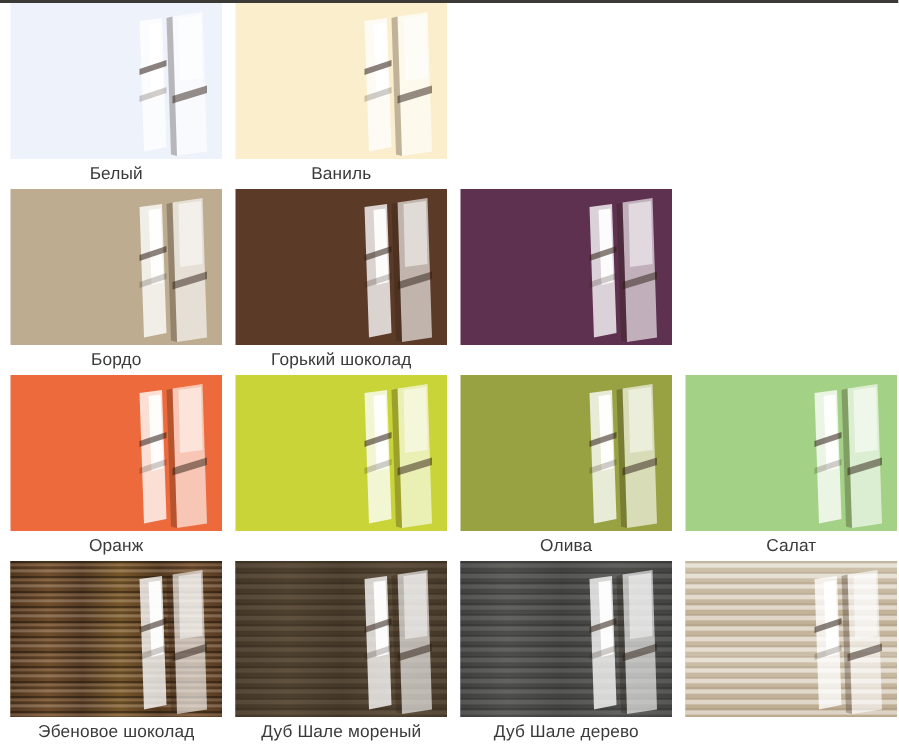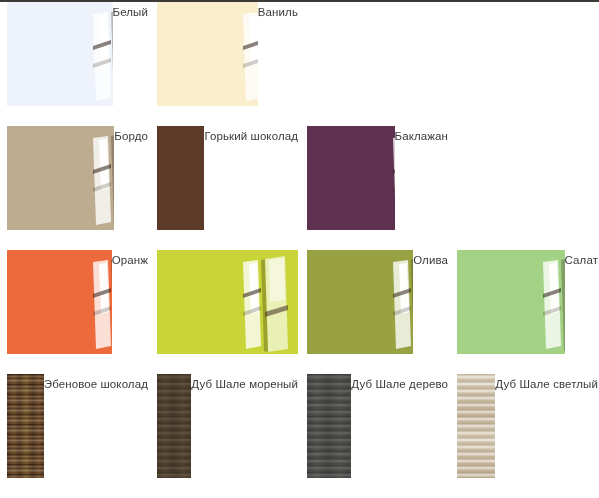--- a/index.html
+++ b/index.html
@@ -31,21 +31,21 @@
     display: flex;
     width: 599px;
     height: 124px;
     box-sizing: border-box;
   }
   .swatch-cell {
     width: 141px;
     margin-left: 7px;
     margin-right: 2px;
     display: flex;
-    flex-direction: row;
+    flex-direction: column;
   }
   .swatch-cell.empty {
     background: transparent;
   }
   .swatch {
     position: relative;
     width: 141px;
     height: 104px;
     overflow: hidden;
     background: #cccccc;
@@ -204,21 +204,20 @@
               <polygon points="92,14 100,13 102,62 94,64" class="pane" opacity="0.92"></polygon>
               <polygon points="108,9 128,6 131,99 111,102" class="pane" opacity="0.62"></polygon>
               <polygon points="112,10 127,8 128,50 113,52" class="pane" opacity="0.52"></polygon>
               <polygon points="86,44 104,38 104,42 86,48" class="mullion" opacity="0.55"></polygon>
               <polygon points="108,62 131,55 131,60 108,67" class="mullion" opacity="0.5"></polygon>
               <polygon points="86,62 104,56 104,60 86,66" class="mullion" opacity="0.22"></polygon>
               <polygon points="104,10 108,9 111,102 107,101" class="mullion" opacity="0.28"></polygon>
             </svg>
           </div>
         </div>
-        <div class="swatch-label">Баклажан</div>
       </div>
     </div>
     <div class="swatch-row">
       <div class="swatch-cell">
         <div class="swatch" style="background: rgb(236, 106, 60);">
           <div class="reflection">
             <svg viewBox="0 0 141 104" preserveAspectRatio="none">
               <polygon points="86,12 101,10 104,96 89,99" class="pane" opacity="0.78"></polygon>
               <polygon points="92,14 100,13 102,62 94,64" class="pane" opacity="0.92"></polygon>
               <polygon points="108,9 128,6 131,99 111,102" class="pane" opacity="0.62"></polygon>
@@ -343,16 +342,15 @@
               <polygon points="92,14 100,13 102,62 94,64" class="pane" opacity="0.92"></polygon>
               <polygon points="108,9 128,6 131,99 111,102" class="pane" opacity="0.62"></polygon>
               <polygon points="112,10 127,8 128,50 113,52" class="pane" opacity="0.52"></polygon>
               <polygon points="86,44 104,38 104,42 86,48" class="mullion" opacity="0.55"></polygon>
               <polygon points="108,62 131,55 131,60 108,67" class="mullion" opacity="0.5"></polygon>
               <polygon points="86,62 104,56 104,60 86,66" class="mullion" opacity="0.22"></polygon>
               <polygon points="104,10 108,9 111,102 107,101" class="mullion" opacity="0.28"></polygon>
             </svg>
           </div>
         </div>
-        <div class="swatch-label">Дуб Шале светлый</div>
       </div>
     </div>
   </div>
 
 </body></html>

